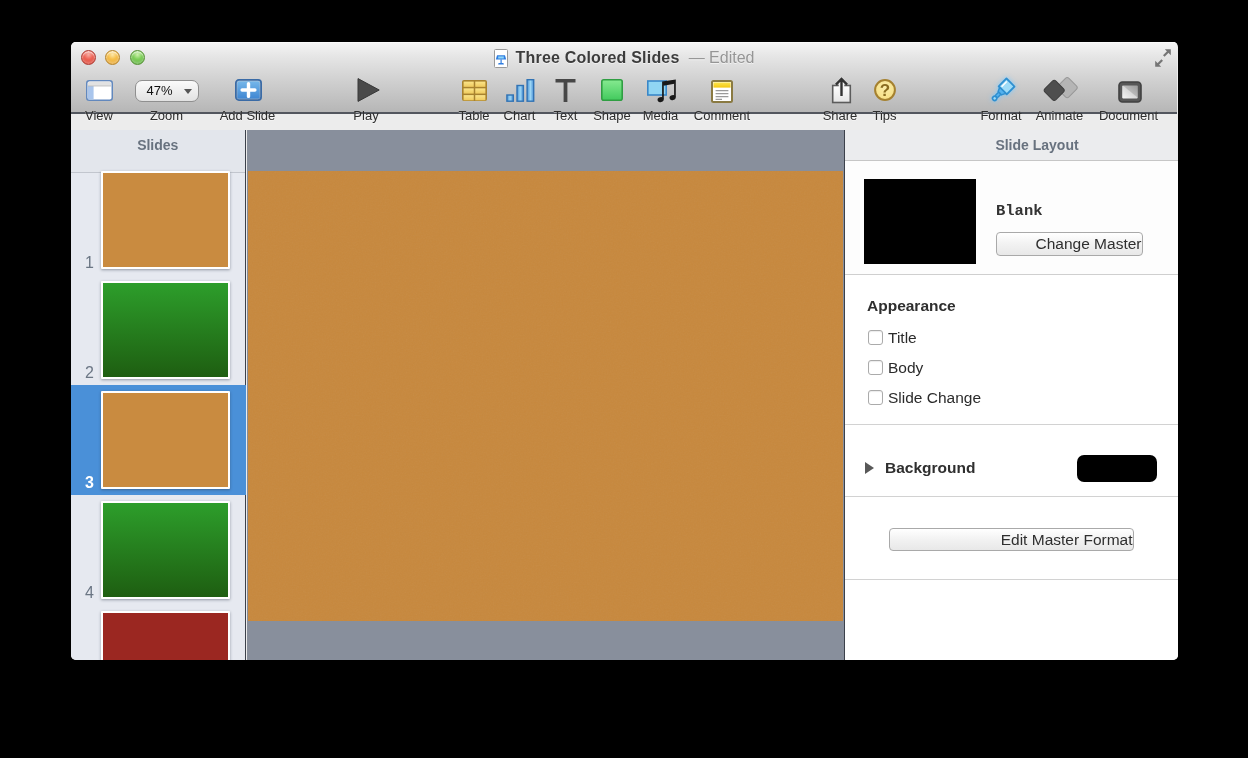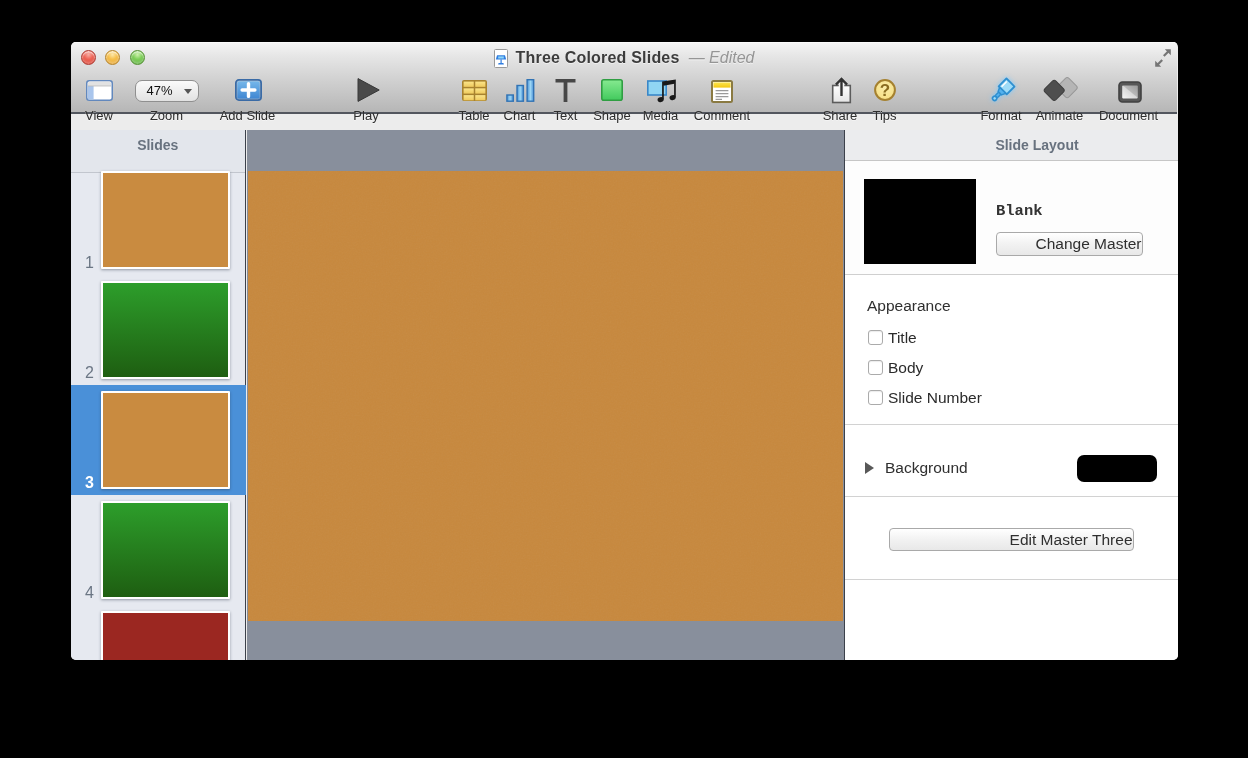--- a/index.html
+++ b/index.html
@@ -14,21 +14,21 @@
     box-shadow:inset 0 1px 0 rgba(255,255,255,.55); }
   .tl { position:absolute; top:7.5px; width:15px; height:15px; border-radius:50%;
     box-shadow:inset 0 1.5px 1.5px rgba(255,255,255,.7), inset 0 -2px 2px rgba(255,255,255,.25); }
   .tl.red { left:9.5px; background:radial-gradient(circle at 50% 28%,#f7ada4 0%,#ee6456 40%,#d23a2a 100%); border:1px solid #ad3a31; }
   .tl.yellow { left:34px; background:radial-gradient(circle at 50% 28%,#fce7ab 0%,#f6c04d 40%,#e09c2c 100%); border:1px solid #b5842b; }
   .tl.green { left:58.5px; background:radial-gradient(circle at 50% 28%,#cdf0ad 0%,#7fd05a 40%,#52a334 100%); border:1px solid #549133; }
   .titlewrap { position:absolute; left:0; top:6.5px; width:100%; height:18px;
     display:flex; align-items:center; justify-content:center; }
   .proxyicon { width:14px; height:19px; margin-right:8px; position:relative; top:1px; }
   .title { font-size:16px; font-weight:700; color:#3c3c3c; letter-spacing:.2px; text-shadow:0 1px 0 rgba(255,255,255,.55); }
-  .edited { font-size:16px; font-weight:400; color:#959595; text-shadow:0 1px 0 rgba(255,255,255,.55);font-style:italic; }
+  .edited { font-size:16px; font-weight:400; color:#959595; text-shadow:0 1px 0 rgba(255,255,255,.55); }
   .fsarrows { position:absolute; right:4px; top:7px; width:20px; height:18px; }
   
   .tbicon { position:absolute; }
   .tblabel { position:absolute; top:65.8px; width:90px; margin-left:-45px;
     text-align:center; font-size:13px; color:#2d2d2d; text-shadow:0 1px 0 rgba(255,255,255,.45); }
   
   .content { position:absolute; left:0; top:88px; width:1106px; height:530px; }
   .sidebar { position:absolute; left:0; top:0; width:174.5px; height:530px;
     background:#e6e9f0; border-right:1.5px solid #3c414b; }
   .sidehead { position:absolute; left:0; top:0; width:100%; height:43px;
@@ -50,21 +50,21 @@
   .rhead { position:absolute; left:0; top:0; width:100%; height:31px;
     background:#ebecee; border-bottom:1px solid #c6c6c6;
     font-size:14px; font-weight:700; color:#68727f; text-align:center; line-height:30px; }
   .whitesec { position:absolute; left:0; top:31px; width:100%; height:113.5px;
     background:#fdfdfd; border-bottom:1px solid #cfcfcf; }
   .mthumb { position:absolute; left:19px; top:18px; width:112px; height:84.5px; background:#000; }
   .blank { position:absolute; left:151.5px; top:40.5px; font-size:15.5px; font-weight:700; color:#333;font-family:Liberation Mono, monospace; }
   .btn { position:absolute; font-size:15.5px; color:#2f2f2f; text-align:right;
     background:linear-gradient(180deg,#ffffff 0%,#f2f2f2 50%,#e8e8e8 100%);
     border:1px solid #a9a9a9; border-radius:4px; }
-  .seclabel { font-size:15.5px; font-weight:400; color:#2f2f2f; position:absolute; }
+  .seclabel { font-size:15.5px; font-weight:700; color:#2f2f2f; position:absolute; }
   .cb { position:absolute; left:23.5px; width:14.5px; height:14.5px; background:#fff;
     border:1px solid #ababab; border-radius:3px; box-shadow:inset 0 1px 1px rgba(0,0,0,.08); }
   .cblabel { position:absolute; left:43.5px; font-size:15.5px; line-height:18px; color:#2b2b2b; }
   .hr { position:absolute; left:0; width:100%; height:1px; background:#d2d2d2; }
   .colorwell { position:absolute; left:232.5px; top:325px; width:80px; height:26.5px;
     background:#000; border-radius:7px; }
   .disc { position:absolute; left:20px; top:331.5px; width:0; height:0;
     border-left:9px solid #585858; border-top:6px solid transparent; border-bottom:6px solid transparent; }
 </style>
 </head>
@@ -307,23 +307,23 @@
         <div class="mthumb"></div>
         <div class="blank">Blank</div>
         <div class="btn" style="left:151px;top:71px;width:147px;height:23.5px;line-height:22px">Change Master</div>
       </div>
       <div class="seclabel" style="left:22.5px;top:166.5px">Appearance</div>
       <div class="cb" style="top:200px"></div>
         <div class="cblabel" style="top:198.7px">Title</div>
       <div class="cb" style="top:230px"></div>
         <div class="cblabel" style="top:228.7px">Body</div>
       <div class="cb" style="top:260px"></div>
-        <div class="cblabel" style="top:258.9px">Slide Number</div>
+        <div class="cblabel" style="top:258.9px">Slide Change</div>
       <div class="hr" style="top:293.5px"></div>
       <div class="disc"></div>
       <div class="seclabel" style="left:40.5px;top:328.5px">Background</div>
       <div class="colorwell"></div>
       <div class="hr" style="top:365.5px"></div>
-      <div class="btn" style="left:44px;top:398px;width:245px;height:22.5px;line-height:21px">Edit Master Three</div>
+      <div class="btn" style="left:44px;top:398px;width:245px;height:22.5px;line-height:21px">Edit Master Format</div>
       <div class="hr" style="top:448.5px"></div>
     </div>
   </div>
 </div>
 
 </body></html>

